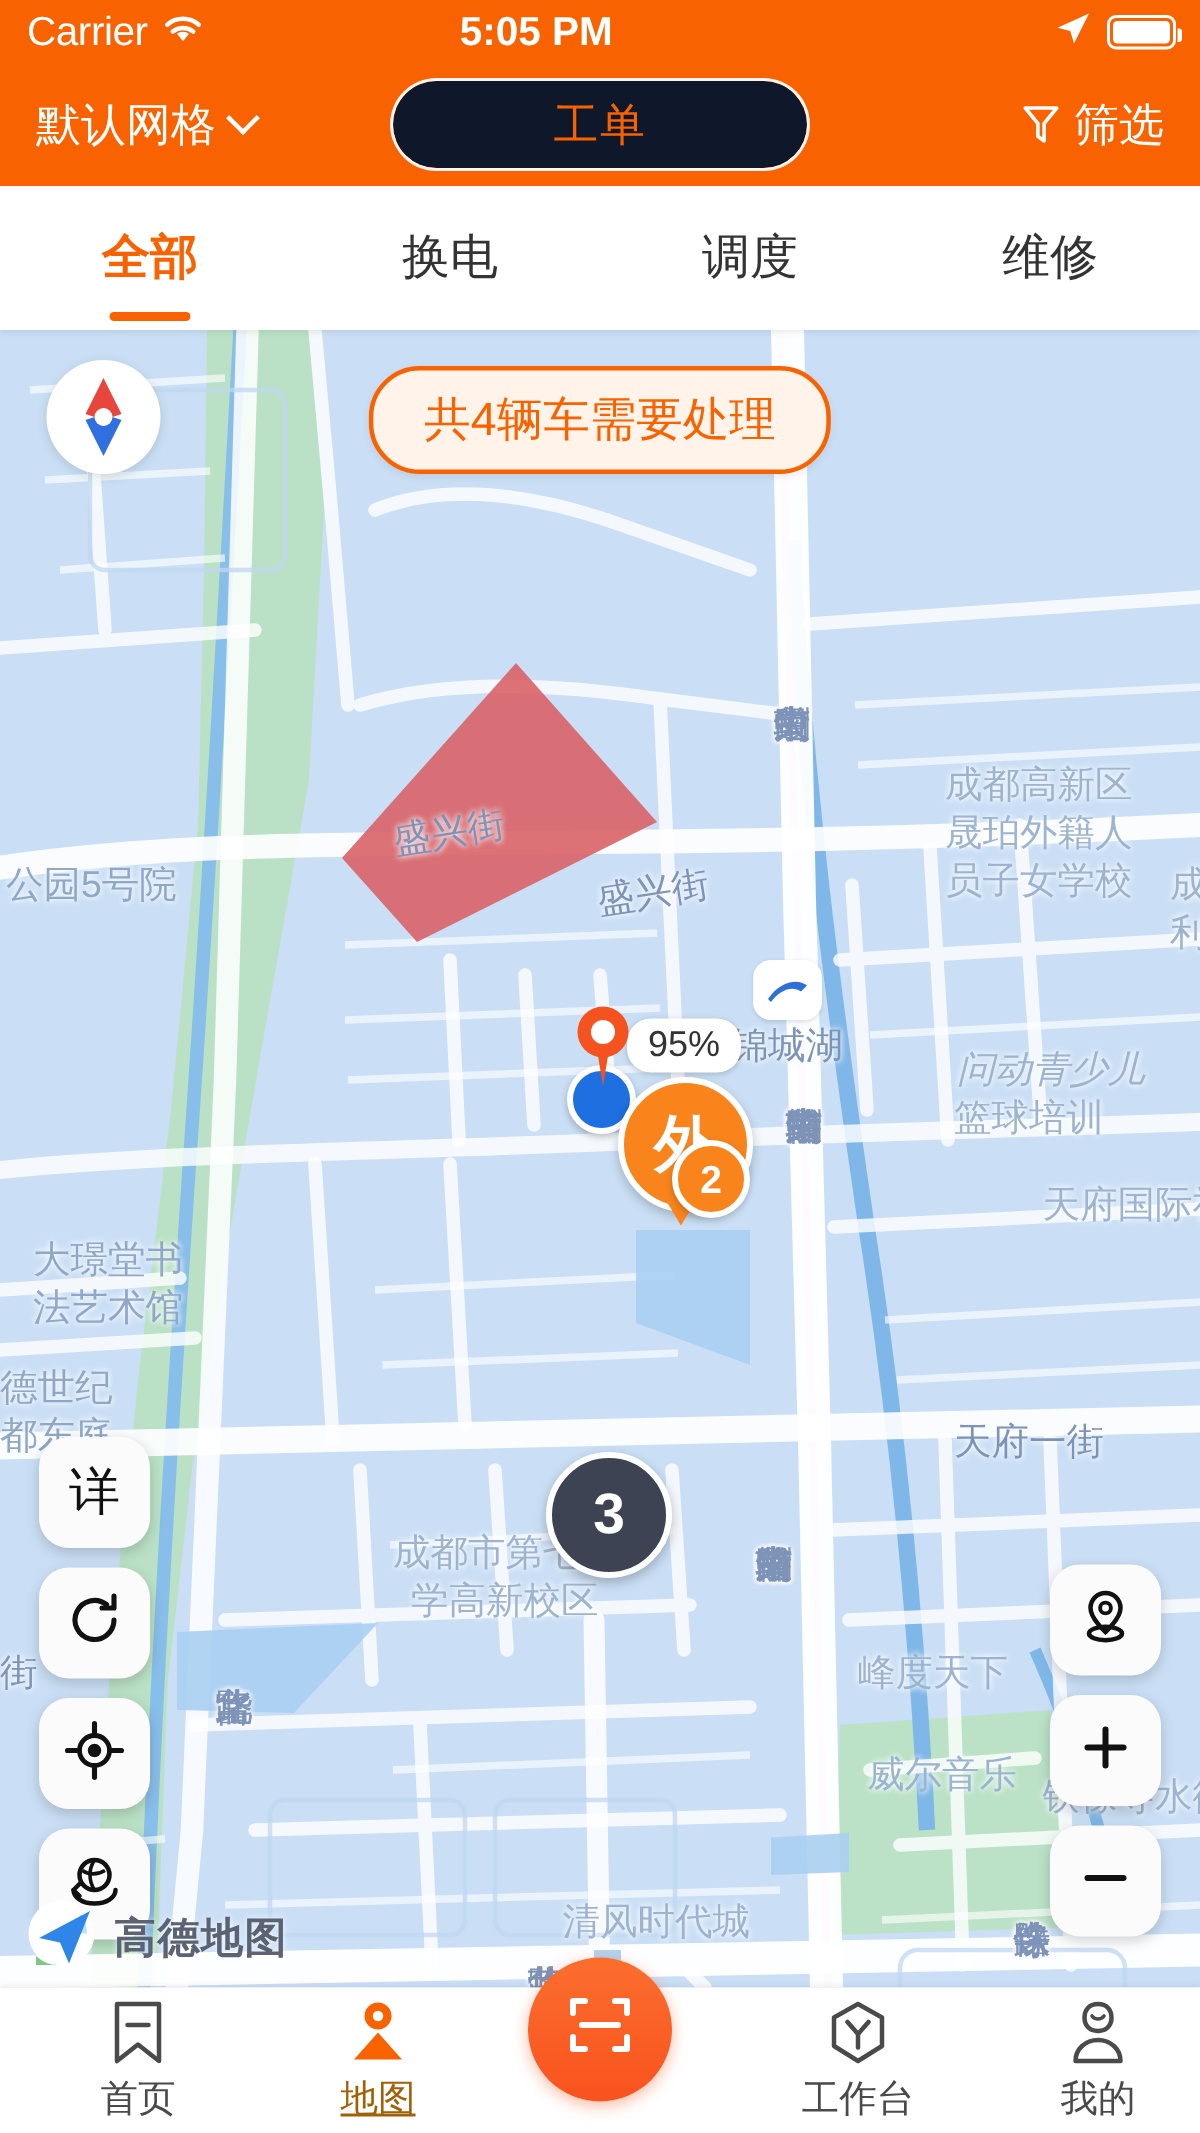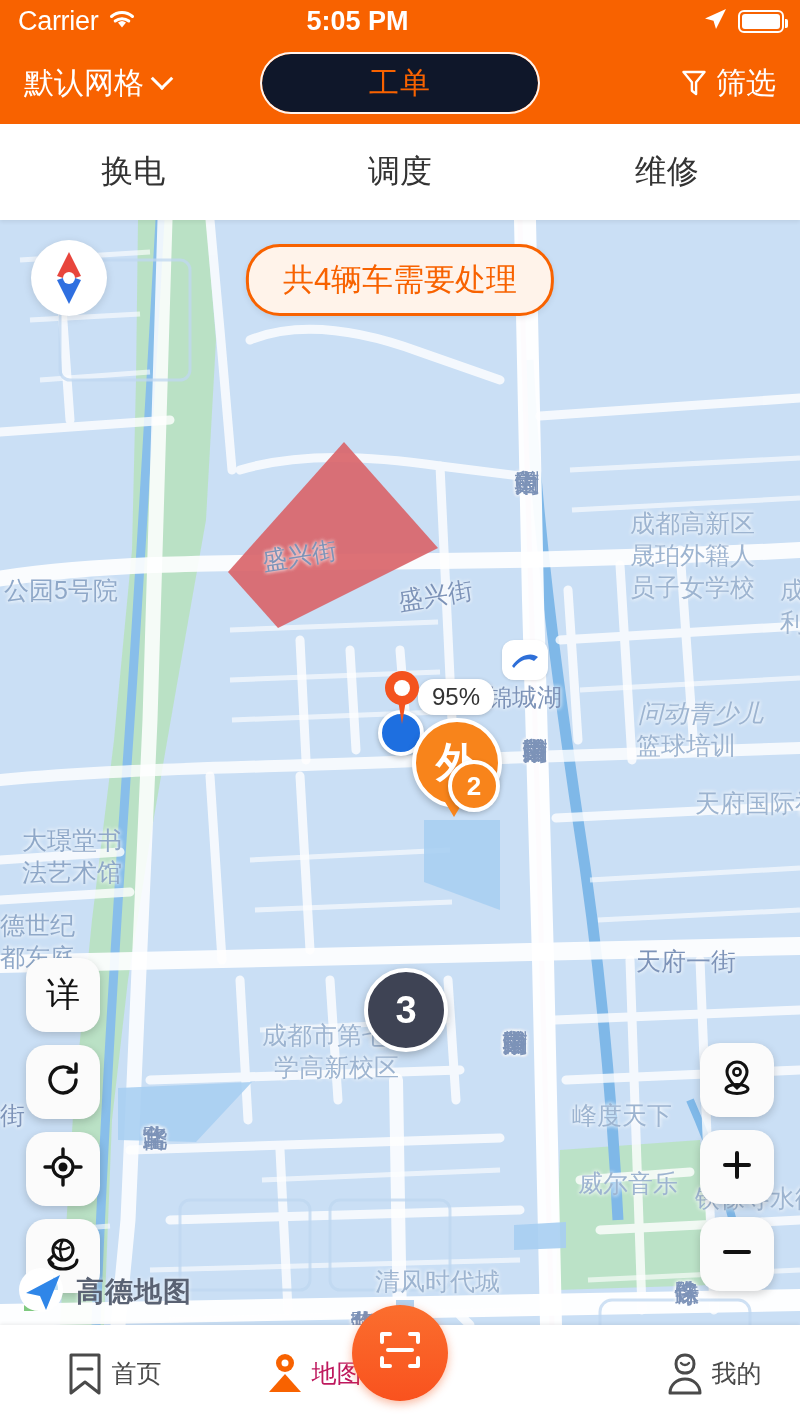--- a/index.html
+++ b/index.html
@@ -160,24 +160,24 @@
   .amap-name { color:#5A6273; font-size:28px; font-weight:700; letter-spacing:1px;
     text-shadow:0 0 4px rgba(255,255,255,.8); }
 
   
   .bottomnav {
     position:absolute; bottom:0; left:0; width:800px; height:97px;
     background:#fff; display:flex; z-index:45;
     box-shadow:0 -1px 4px rgba(0,0,0,.08);
   }
   .navitem {
-    flex:1; display:flex; flex-direction:row; align-items:center; justify-content:center;
+    flex:1; display:flex; flex-direction:column; align-items:center; justify-content:center;
     gap:5px; color:#4A4A4A; font-size:25px;margin-left:24px;
   }
-  .navitem.active { color:#be185d; }
+  .navitem.active { color:#a16207;text-decoration:underline; }
   .navicon { width:44px; height:44px; display:flex; align-items:center; justify-content:center; }
   .scanbtn {
     position:absolute; left:50%; transform:translateX(-50%); top:-20px;
     width:96px; height:96px; border-radius:50%;
     background:linear-gradient(180deg,#FB6E2E 0%,#F9521E 100%);
     display:flex; align-items:center; justify-content:center;
     box-shadow:0 3px 10px rgba(240,80,20,.4); z-index:48;
   }
 </style>
 </head>
@@ -223,20 +223,21 @@
       <span class="funnel">
         <svg width="24" height="27" viewBox="0 0 24 27">
             <path d="M1.5 2h21l-8.4 10.2V24l-4.2-3.2V12.2z" fill="none" stroke="#fff" stroke-width="2.4" stroke-linejoin="round"></path>
           </svg>
       </span>
       <span>筛选</span>
     </div>
   </div>
 
   <div class="tabs">
+    <div class="tab active">全部</div>
     <div class="tab">换电</div>
     <div class="tab">调度</div>
     <div class="tab">维修</div>
   </div>
 
   <div class="map">
 
     <svg class="basemap" width="800" height="1105" viewBox="0 0 800 1105">
       <rect width="800" height="1105" fill="#CADFF5"></rect>
 
@@ -526,20 +527,30 @@
                 <path d="M34 8h8v8"></path>
                 <path d="M42 32v8h-8"></path>
                 <path d="M14 40H6v-8"></path>
                 <path d="M12 24h24"></path>
               </g>
             </svg>
         </span>
       </div>
     </div>
 
+    <div class="navitem">
+      <span class="navicon">
+        <svg width="40" height="44" viewBox="0 0 40 44">
+            <path d="M20 3 L36 12 V31 L20 41 L4 31 V12 Z" stroke="#4A4A4A" stroke-width="3" fill="none" stroke-linejoin="round"></path>
+            <path d="M13 15l7 8 7-8" stroke="#4A4A4A" stroke-width="3" fill="none" stroke-linecap="round" stroke-linejoin="round"></path>
+            <path d="M20 23v9" stroke="#4A4A4A" stroke-width="3" stroke-linecap="round"></path>
+          </svg>
+      </span>
+      <span>工作台</span>
+    </div>
 
     <div class="navitem">
       <span class="navicon">
         <svg width="40" height="44" viewBox="0 0 40 44">
             <path d="M20 3c-6 0-9 4-9 9s3 9 9 9 9-4 9-9-3-9-9-9z" stroke="#4A4A4A" stroke-width="3" fill="none"></path>
             <path d="M16 11a5 5 0 008 0" stroke="#4A4A4A" stroke-width="2.4" fill="none" stroke-linecap="round"></path>
             <path d="M5 41c0-8 6.7-14 15-14s15 6 15 14z" stroke="#4A4A4A" stroke-width="3" fill="none" stroke-linejoin="round"></path>
           </svg>
       </span>
       <span>我的</span>

